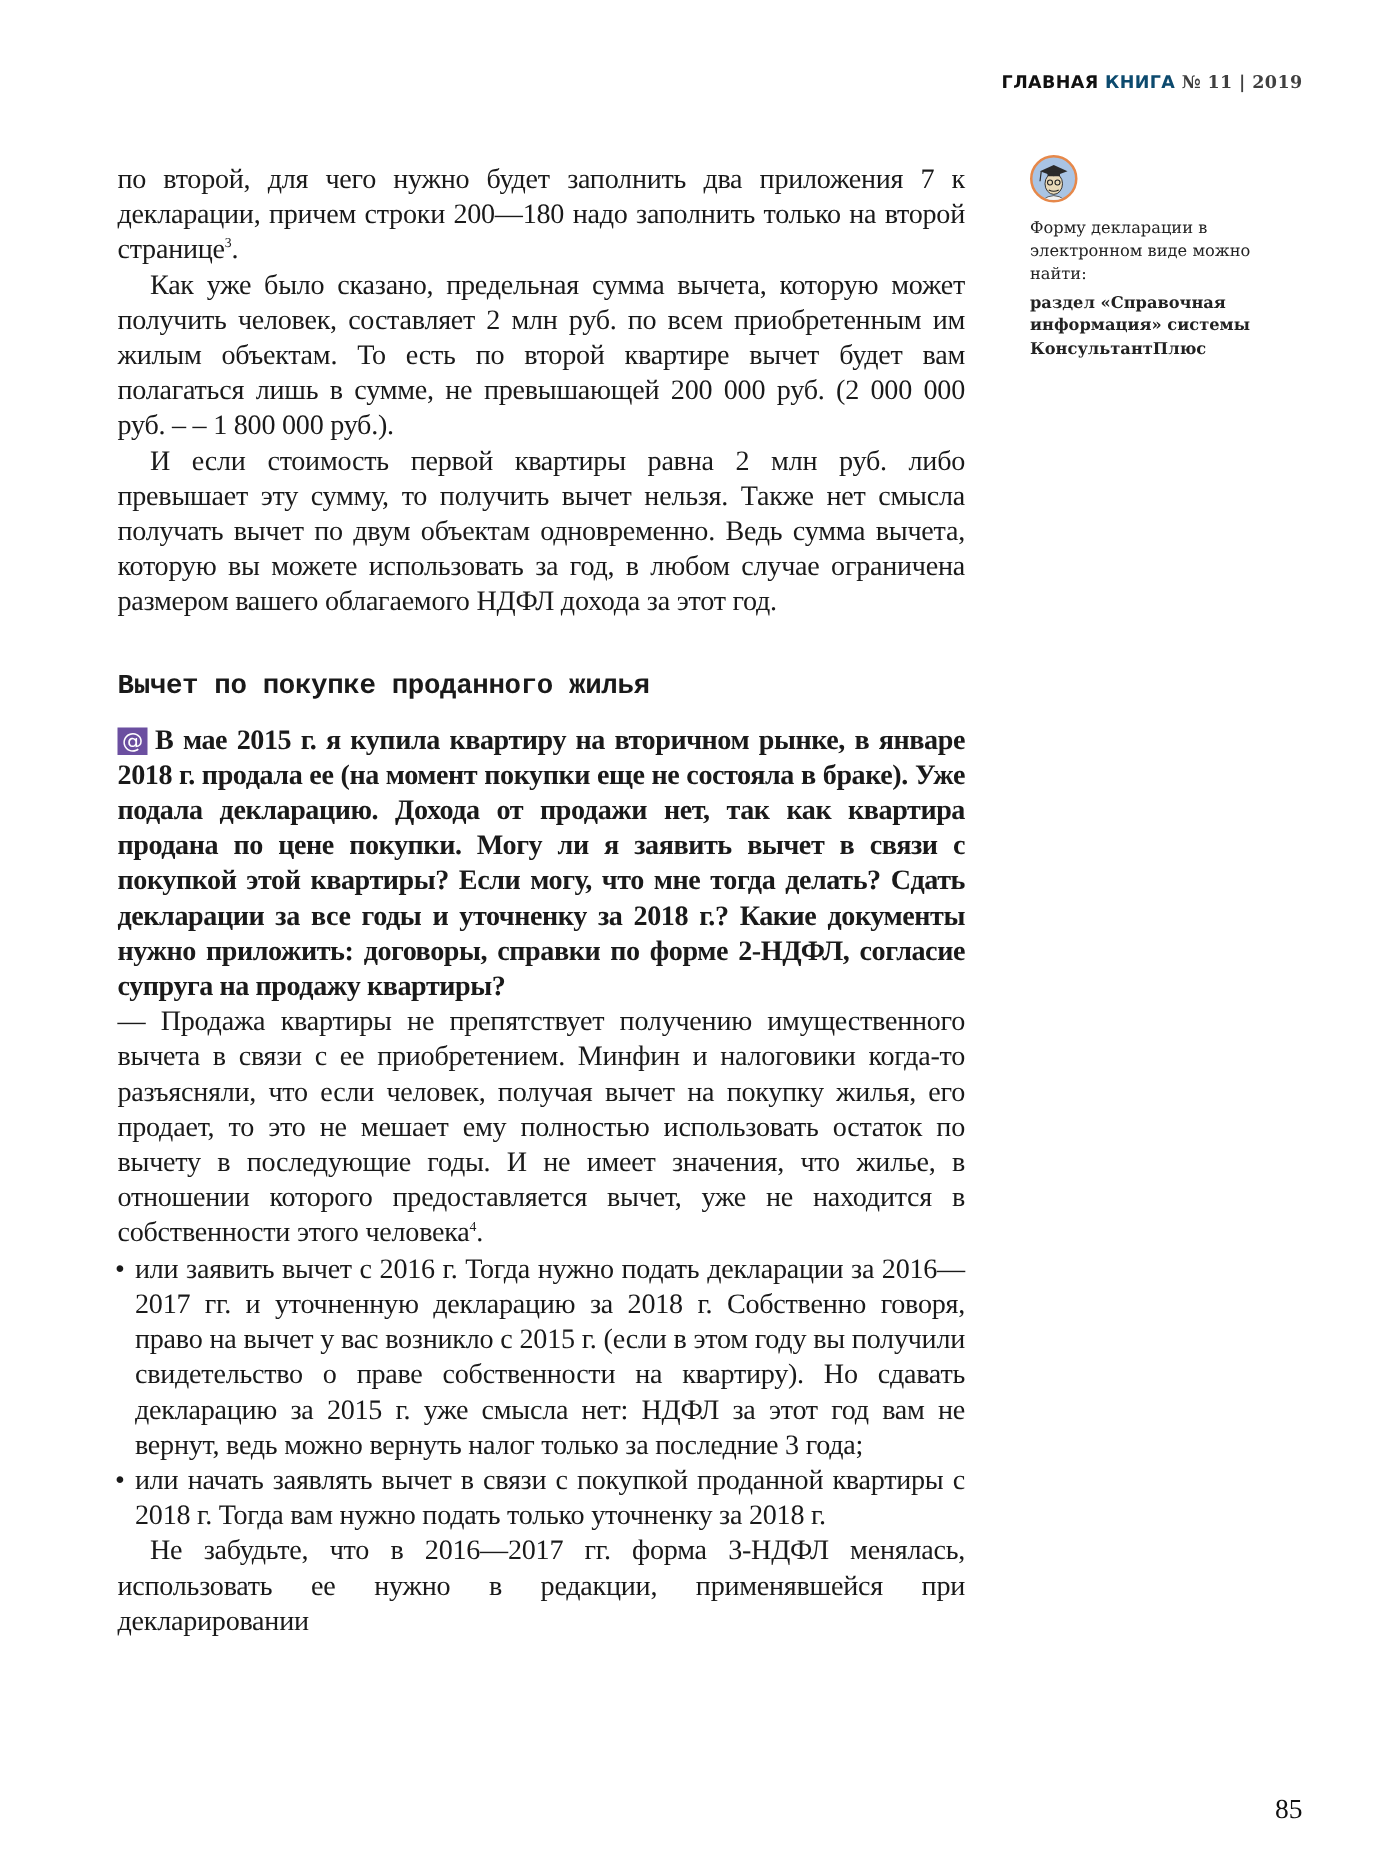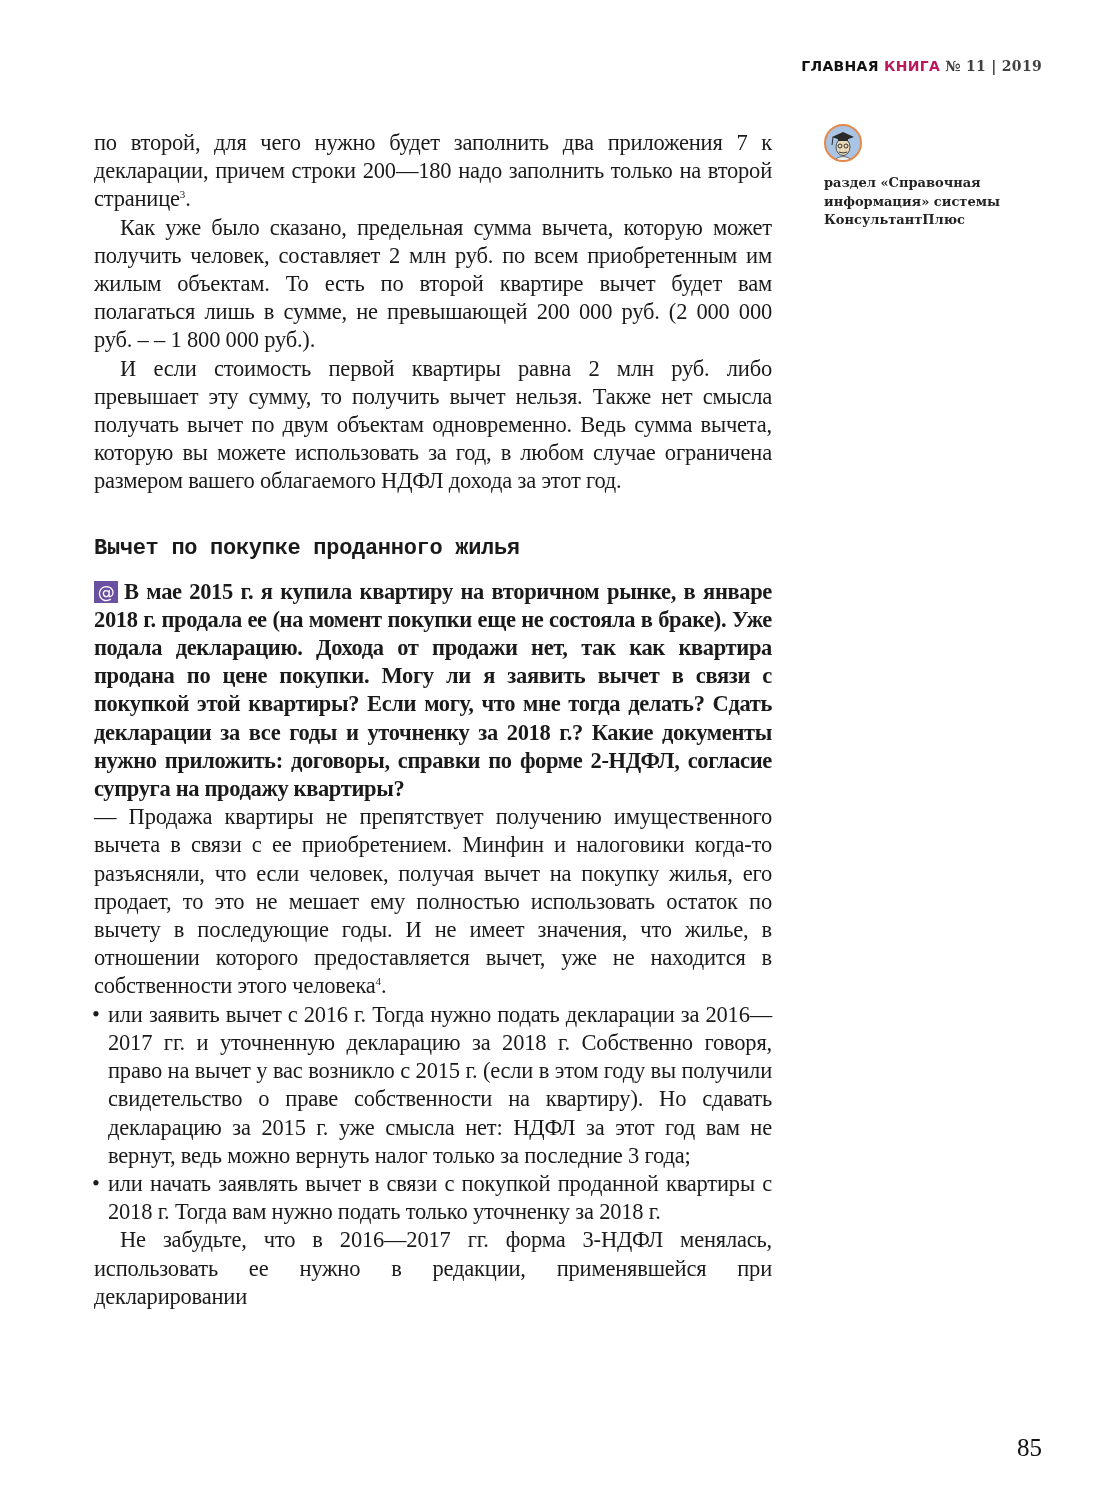--- a/index.html
+++ b/index.html
@@ -8,21 +8,21 @@
       font-family: "DejaVu Serif", "Liberation Serif", serif;
       color: #1a1a1a;
     }
     .running-head {
       position: absolute; top: 58px; right: 62px;
       font-family: "DejaVu Sans", "Liberation Sans", sans-serif;
       font-weight: bold; font-size: 14px; letter-spacing: 0.3px;
       white-space: nowrap;
     }
     .running-head .brand-a { color: #111; }
-    .running-head .brand-b { color: #be185d; }
+    .running-head .brand-b { color: #0c4a6e; }
     .running-head .issue { font-family: "DejaVu Serif", "Liberation Serif", serif; color: #404040; }
 
     .main {
       position: absolute; left: 94px; top: 129px; width: 678px;
       font-family: "Liberation Serif", "DejaVu Serif", serif;
       font-size: 22.5px; line-height: 28.2px;
       text-align: justify; letter-spacing: -0.2px;
     }
     .main p { margin: 0; }
     .main .indent { text-indent: 26px; }
@@ -62,21 +62,21 @@
     .avatar svg { position: absolute; left: 0; top: 0; }
     .sidebar-note .strong { font-weight: bold; margin-top: 4px; }
 
     .footnotes { top: 1232px; font-size: 12.8px; line-height: 17.5px; }
     .footnotes .fn { margin-bottom: 5px; }
     .footnotes .fn-num { font-weight: bold; }
 
     .page-number {
       position: absolute; right: 62px; top: 1434px;
       font-family: "Liberation Serif", "DejaVu Serif", serif;
-      font-size: 25px; color: #111;
+      font-size: 22px; color: #111;
     }
   </style>
 </head>
 <body>
 
 <div class="running-head">
   <span class="brand-a">ГЛАВНАЯ</span>
   <span class="brand-b">КНИГА</span>
   <span class="issue">№ 11 | 2019</span>
 </div>
@@ -107,19 +107,20 @@
       <ellipse cx="17" cy="21" rx="7" ry="8.5" fill="#e9d9b8" stroke="#333" stroke-width="0.8"></ellipse>
       <polygon points="6,11 17,6 28,11 17,15" fill="#2a2a2a"></polygon>
       <rect x="12" y="11" width="10" height="4" fill="#2a2a2a"></rect>
       <line x1="7" y1="11" x2="6" y2="19" stroke="#2a2a2a" stroke-width="1"></line>
       <circle cx="14" cy="20" r="2" fill="none" stroke="#222" stroke-width="0.9"></circle>
       <circle cx="20" cy="20" r="2" fill="none" stroke="#222" stroke-width="0.9"></circle>
       <path d="M13 26 Q17 28 21 26" stroke="#222" stroke-width="0.9" fill="none"></path>
       <path d="M8 34 Q17 27 26 34" fill="#f2f2f2" stroke="#333" stroke-width="0.6"></path>
     </svg>
   </div>
+  <div>Форму декларации в электронном виде можно найти:</div>
   <div class="strong">раздел «Справочная информация» системы КонсультантПлюс</div>
 </div>
 
 <div class="sidebar footnotes">
 </div>
 
 <div class="page-number">85</div>
 
 </body></html>

